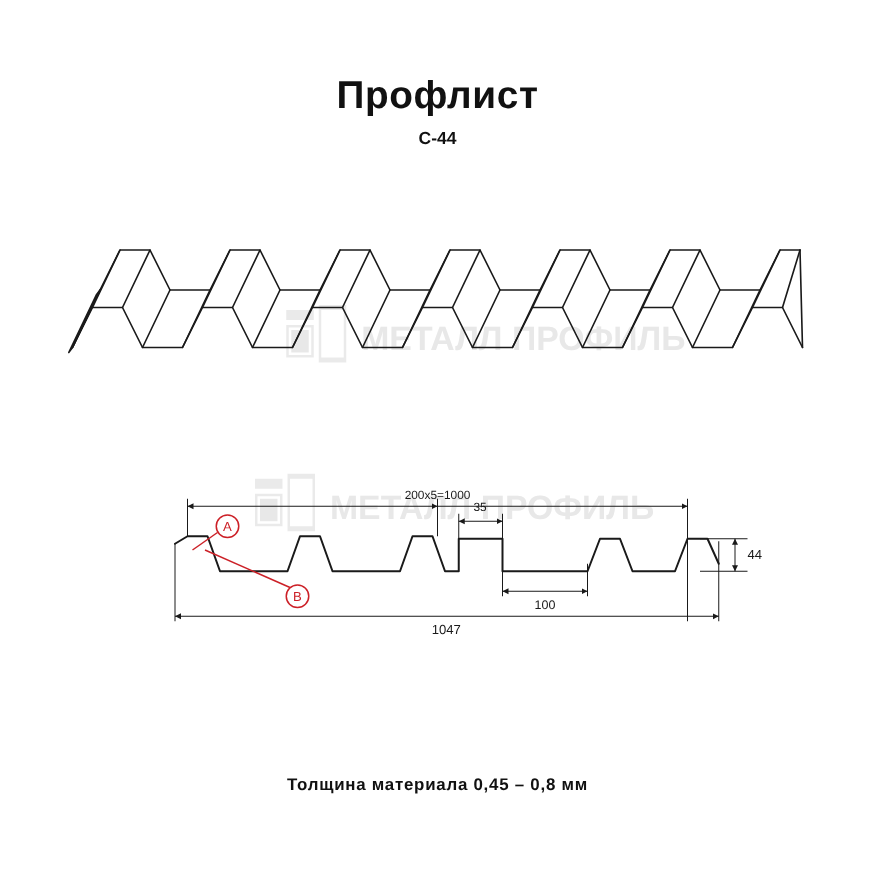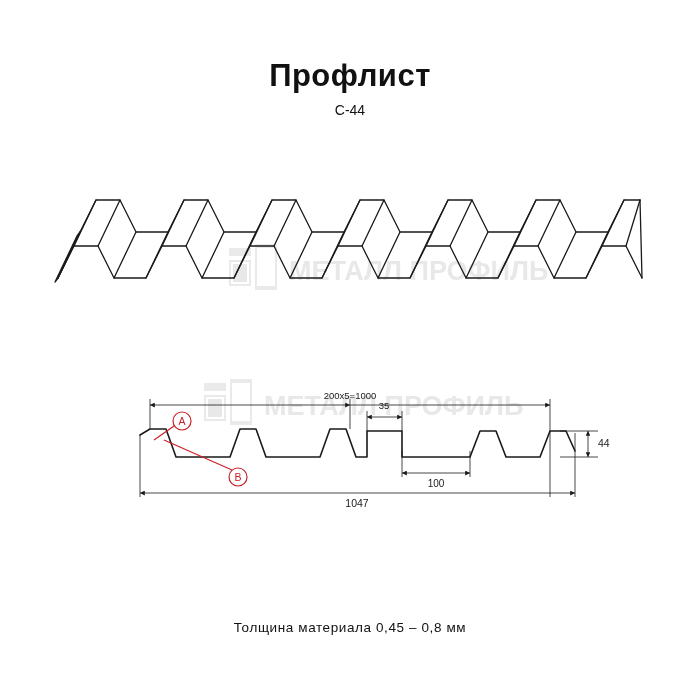--- a/index.html
+++ b/index.html
@@ -32,31 +32,31 @@
     letter-spacing: 0.5px;
     color: #111;
   }
   .subtitle {
     position: absolute;
     top: 102px;
     left: 0;
     width: 700px;
     text-align: center;
     font-size: 14px;
-    font-weight: normal;
+    font-weight: bold;
     color: #111;
   }
   .footer-note {
     position: absolute;
     top: 620px;
     left: 0;
     width: 700px;
     text-align: center;
     font-size: 13.5px;
-    font-weight: normal;
+    font-weight: bold;
     letter-spacing: 0.6px;
     color: #111;
   }
   .iso-wrap {
     position: absolute;
     left: 50px;
     top: 170px;
     width: 610px;
     height: 140px;
   }

